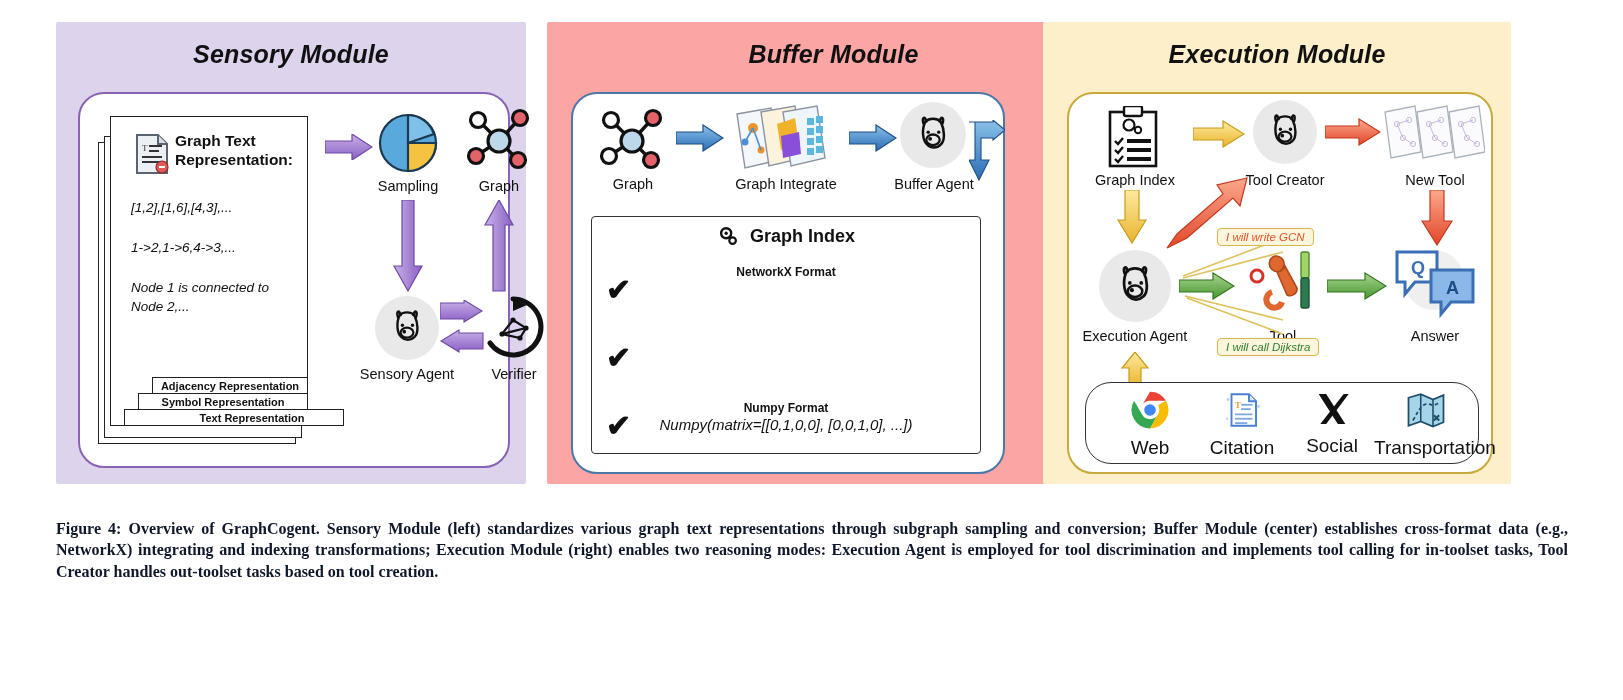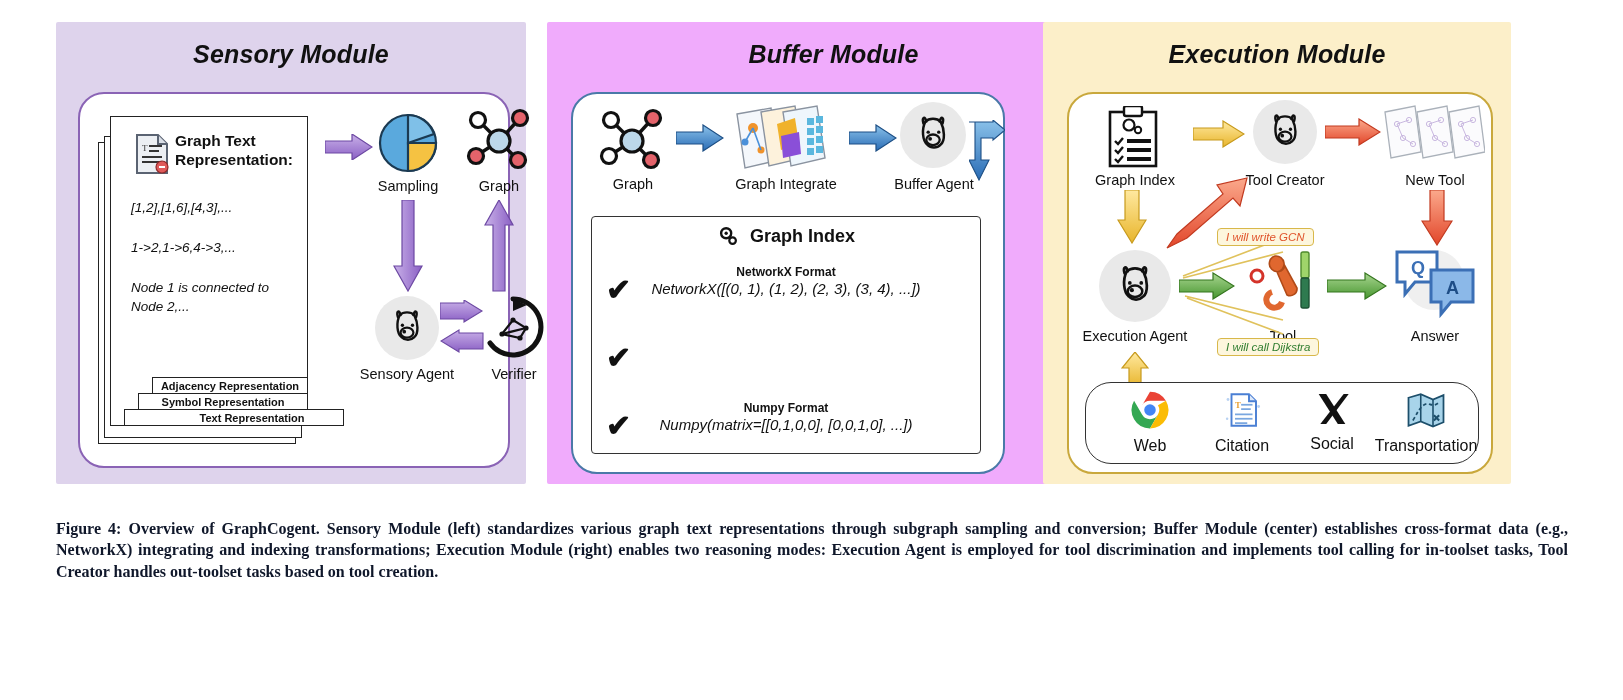--- a/index.html
+++ b/index.html
@@ -6,21 +6,21 @@
   body{width:1623px;height:700px;font-family:"Liberation Sans",sans-serif;color:#000;overflow:hidden;}
   .figure{position:relative;width:1623px;height:700px;}
 
   
   .panels{position:absolute;left:0;top:0;width:1623px;height:500px;}
   .panel{position:absolute;top:22px;height:462px;border-radius:2px;}
   .panel-title{position:absolute;left:0;right:0;top:18px;text-align:center;
     font-style:italic;font-weight:bold;font-size:25px;letter-spacing:.2px;color:#111;}
 
   .p-sensory{left:56px;width:470px;background:#DED3EC;}
-  .p-buffer{left:547px;width:573px;background:#f0abfc;}
+  .p-buffer{left:547px;width:573px;background:#fca5a5;}
   .p-exec{left:1043px;width:468px;background:#FCEFC9;}
 
   
   .card{position:absolute;background:#fff;border-radius:26px;}
   .card::before{content:"";position:absolute;inset:-3px;border-radius:28px;pointer-events:none;}
   .card-sensory{left:22px;top:70px;width:428px;height:372px;
     border:2px solid #8a63b5;}
   .card-buffer{left:24px;top:70px;width:430px;height:378px;border:2px solid #4a79a8;}
   .card-exec{left:24px;top:70px;width:422px;height:378px;border:2px solid #c9a83c;}
 
@@ -52,21 +52,21 @@
     font-size:18px;font-weight:600;color:#111;}
   .fmt{position:absolute;left:0;right:0;text-align:center;}
   .fmt-name{font-size:12px;font-weight:600;color:#111;}
   .fmt-code{font-size:15px;font-style:italic;color:#111;margin-top:1px;}
   .check{position:absolute;left:14px;font-size:30px;font-weight:bold;color:#111;line-height:1;}
 
   
   .tools-box{position:absolute;left:16px;top:288px;width:392px;height:80px;
     background:#fff;border:1.8px solid #333;border-radius:26px;}
   .tool-cell{position:absolute;top:6px;width:92px;text-align:center;}
-  .tool-cell .tl{font-size:16px;color:#111;margin-top:2px;}
+  .tool-cell .tl{font-size:19px;color:#111;margin-top:2px;}
   .bubble{position:absolute;border:1.4px solid #d8b84a;background:#fdf6dd;
     border-radius:4px;padding:2px 8px;font-size:11.5px;font-style:italic;white-space:nowrap;}
   .bub-red{color:#e0532b;}
   .bub-green{color:#2f7d2f;}
 
   
   .llama{position:absolute;border-radius:50%;background:#e9e9e9;
     display:flex;align-items:center;justify-content:center;}
 
   
@@ -279,21 +279,20 @@
               <circle cx="10" cy="9" r="5.5" fill="none" stroke="#111" stroke-width="2.6"></circle>
               <circle cx="10" cy="9" r="1.8" fill="#111"></circle>
               <circle cx="17" cy="17" r="3.6" fill="none" stroke="#111" stroke-width="2.4"></circle>
             </svg>
             <span>Graph Index</span>
           </div>
 
           <div class="check" style="top:58px">✔</div>
           <div class="fmt" style="top:48px">
             <div class="fmt-name">NetworkX Format</div>
-            <div class="fmt-code">NetworkX([(0, 1), (1, 2), (2, 3), (3, 4), ...])</div>
           </div>
 
           <div class="check" style="top:126px">✔</div>
 
           <div class="check" style="top:194px">✔</div>
           <div class="fmt" style="top:184px">
             <div class="fmt-name">Numpy Format</div>
             <div class="fmt-code">Numpy(matrix=[[0,1,0,0], [0,0,1,0], ...])</div>
           </div>
         </div>

